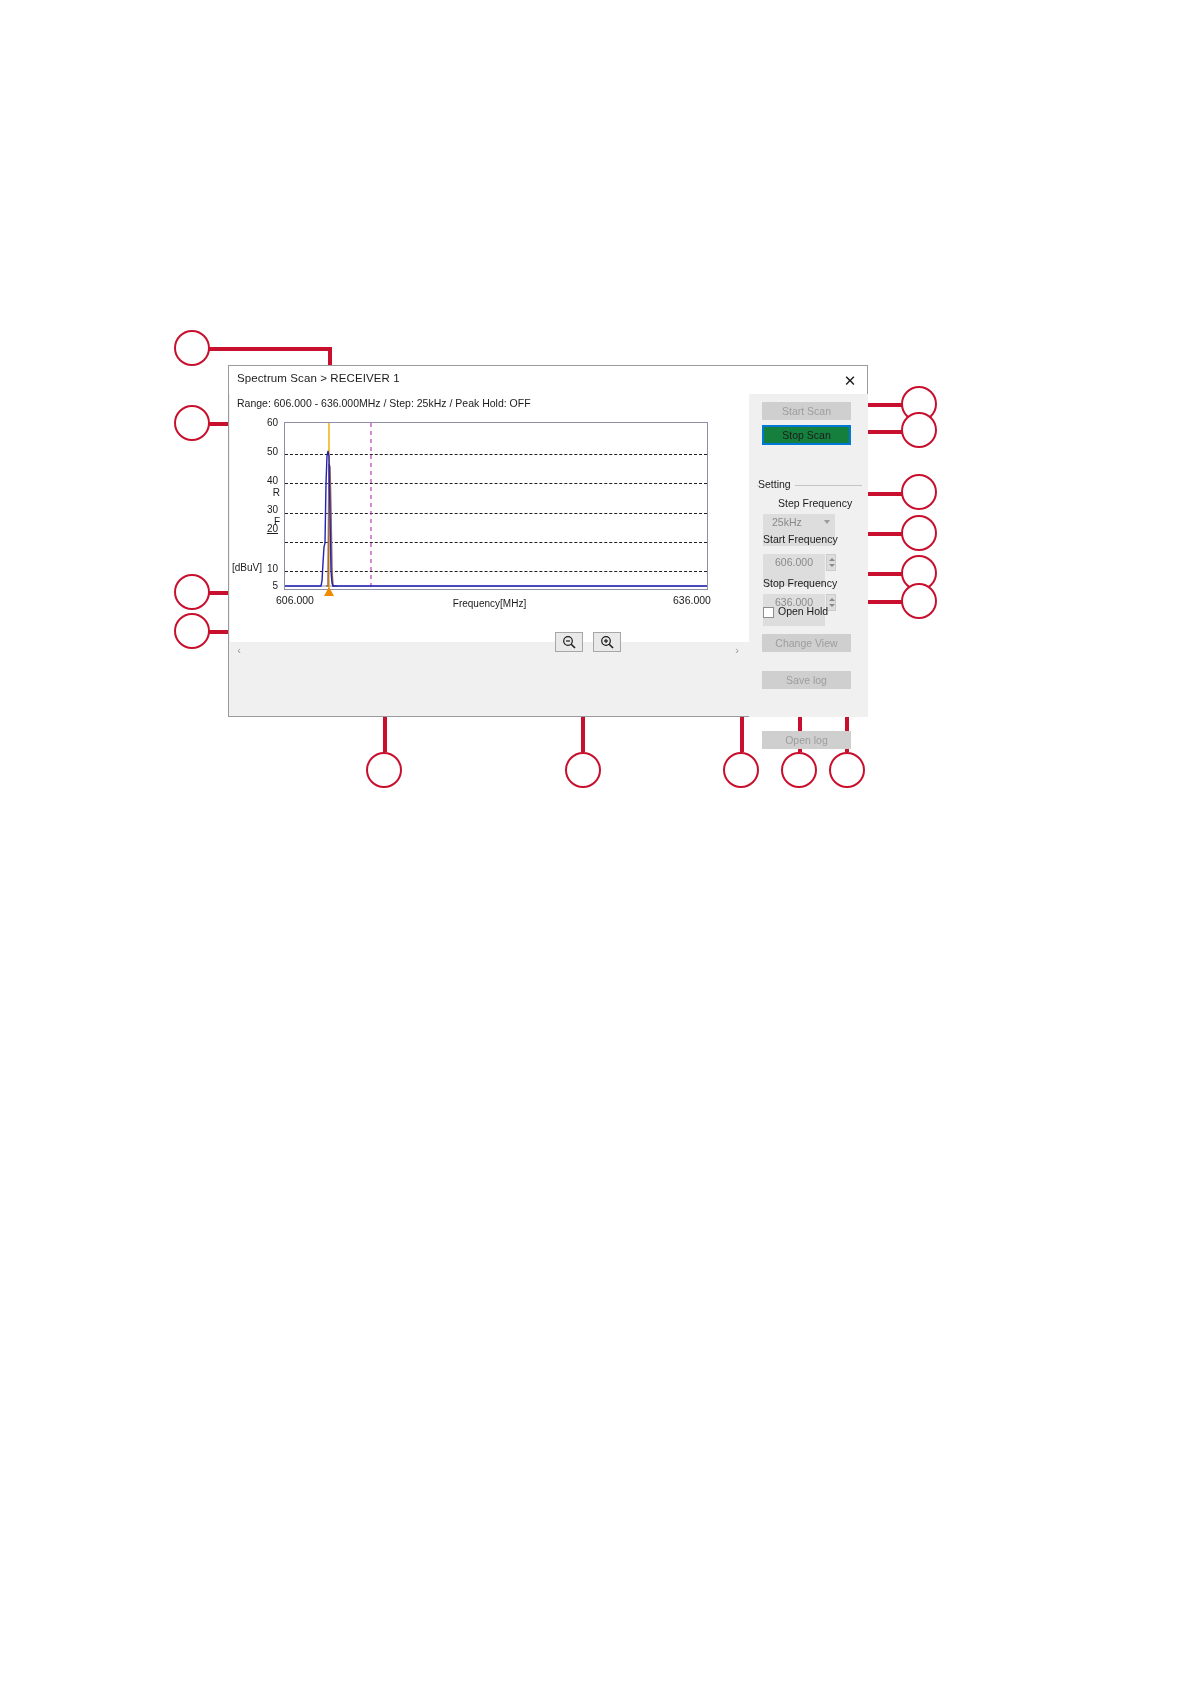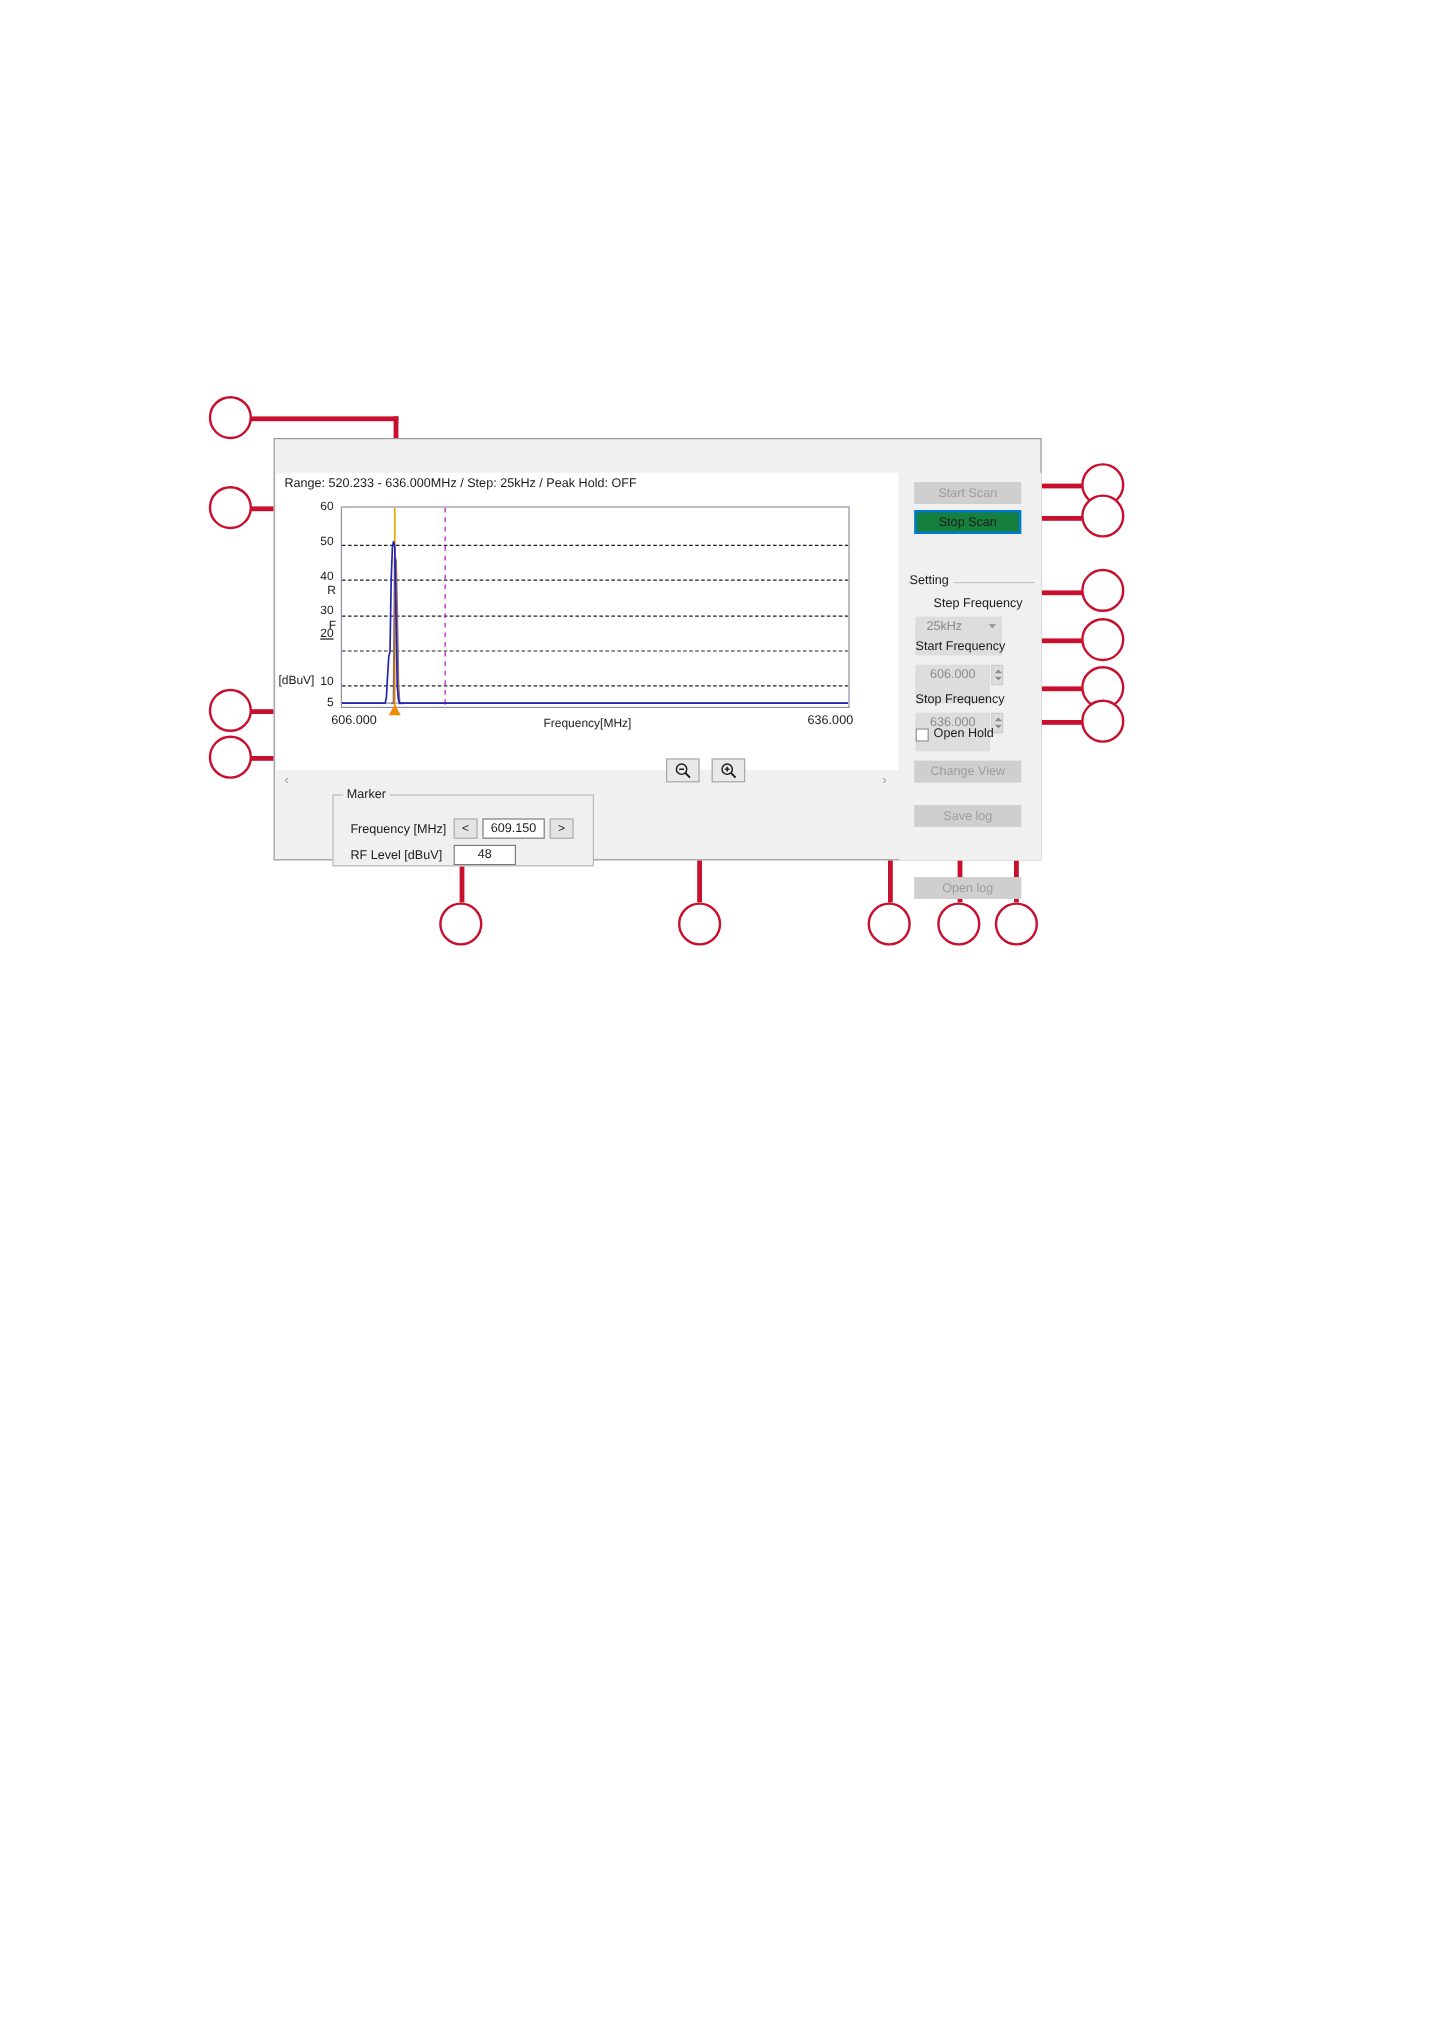--- a/index.html
+++ b/index.html
@@ -215,23 +215,27 @@
 <div class="callout" style="left:901px;top:515px;"></div>
 
 <div class="lead h" style="left:838px;top:572px;width:68px;"></div>
 <div class="callout" style="left:901px;top:555px;"></div>
 
 <div class="lead h" style="left:818px;top:600px;width:88px;"></div>
 <div class="callout" style="left:901px;top:583px;"></div>
 
 <div id="dialog">
 
+  <div id="titlebar">
+    <div id="title-text">Spectrum Scan &gt; RECEIVER 1</div>
+    <div id="close-btn">✕</div>
+  </div>
 
   <div id="graph-pane">
-    <div id="range-text">Range: 520.233 - 636.000MHz / Step: 25kHz / Peak Hold: OFF</div>
+    <div id="range-text">Range: 606.000 - 636.000MHz / Step: 25kHz / Peak Hold: OFF</div>
 
     <div id="plot-wrap">
 
       <div id="axis-title-left">
         <div>R</div>
         <div>F</div>
       </div>
       <div id="unit-label">[dBuV]</div>
 
       <div class="ytick" style="left:24px;top:3px;">60</div>
@@ -271,31 +275,20 @@
       </svg>
       <div id="xaxis-title">Frequency[MHz]</div>
     </div>
   </div>
 
   <div id="scroll-row">
     <div class="scroll-arrow" style="left:2px;">‹</div>
     <div class="scroll-arrow" style="left:500px;">›</div>
   </div>
 
-  <div id="marker-group">
-    <div id="marker-legend">Marker</div>
-
-    <div class="mk-label" style="left:14px;top:22px;">Frequency [MHz]</div>
-    <div class="mk-btn" style="left:100px;top:19px;">&lt;</div>
-    <div class="mk-field" style="left:124px;top:19px;width:52px;">609.150</div>
-    <div class="mk-btn" style="left:180px;top:19px;">&gt;</div>
-
-    <div class="mk-label" style="left:14px;top:44px;">RF Level [dBuV]</div>
-    <div class="mk-field" style="left:100px;top:41px;width:52px;">48</div>
-  </div>
 
   <div class="zoom-btn" style="left:326px;top:266px;">
     <svg width="15" height="15" viewBox="0 0 15 15">
       <circle cx="6" cy="6" r="4.3" stroke="#1b1b1b" stroke-width="1.2" fill="none"></circle>
       <line x1="4" y1="6" x2="8" y2="6" stroke="#1b1b1b" stroke-width="1.2"></line>
       <line x1="9.2" y1="9.2" x2="13" y2="13" stroke="#1b1b1b" stroke-width="1.6"></line>
     </svg>
   </div>
   <div class="zoom-btn" style="left:364px;top:266px;">
     <svg width="15" height="15" viewBox="0 0 15 15">

